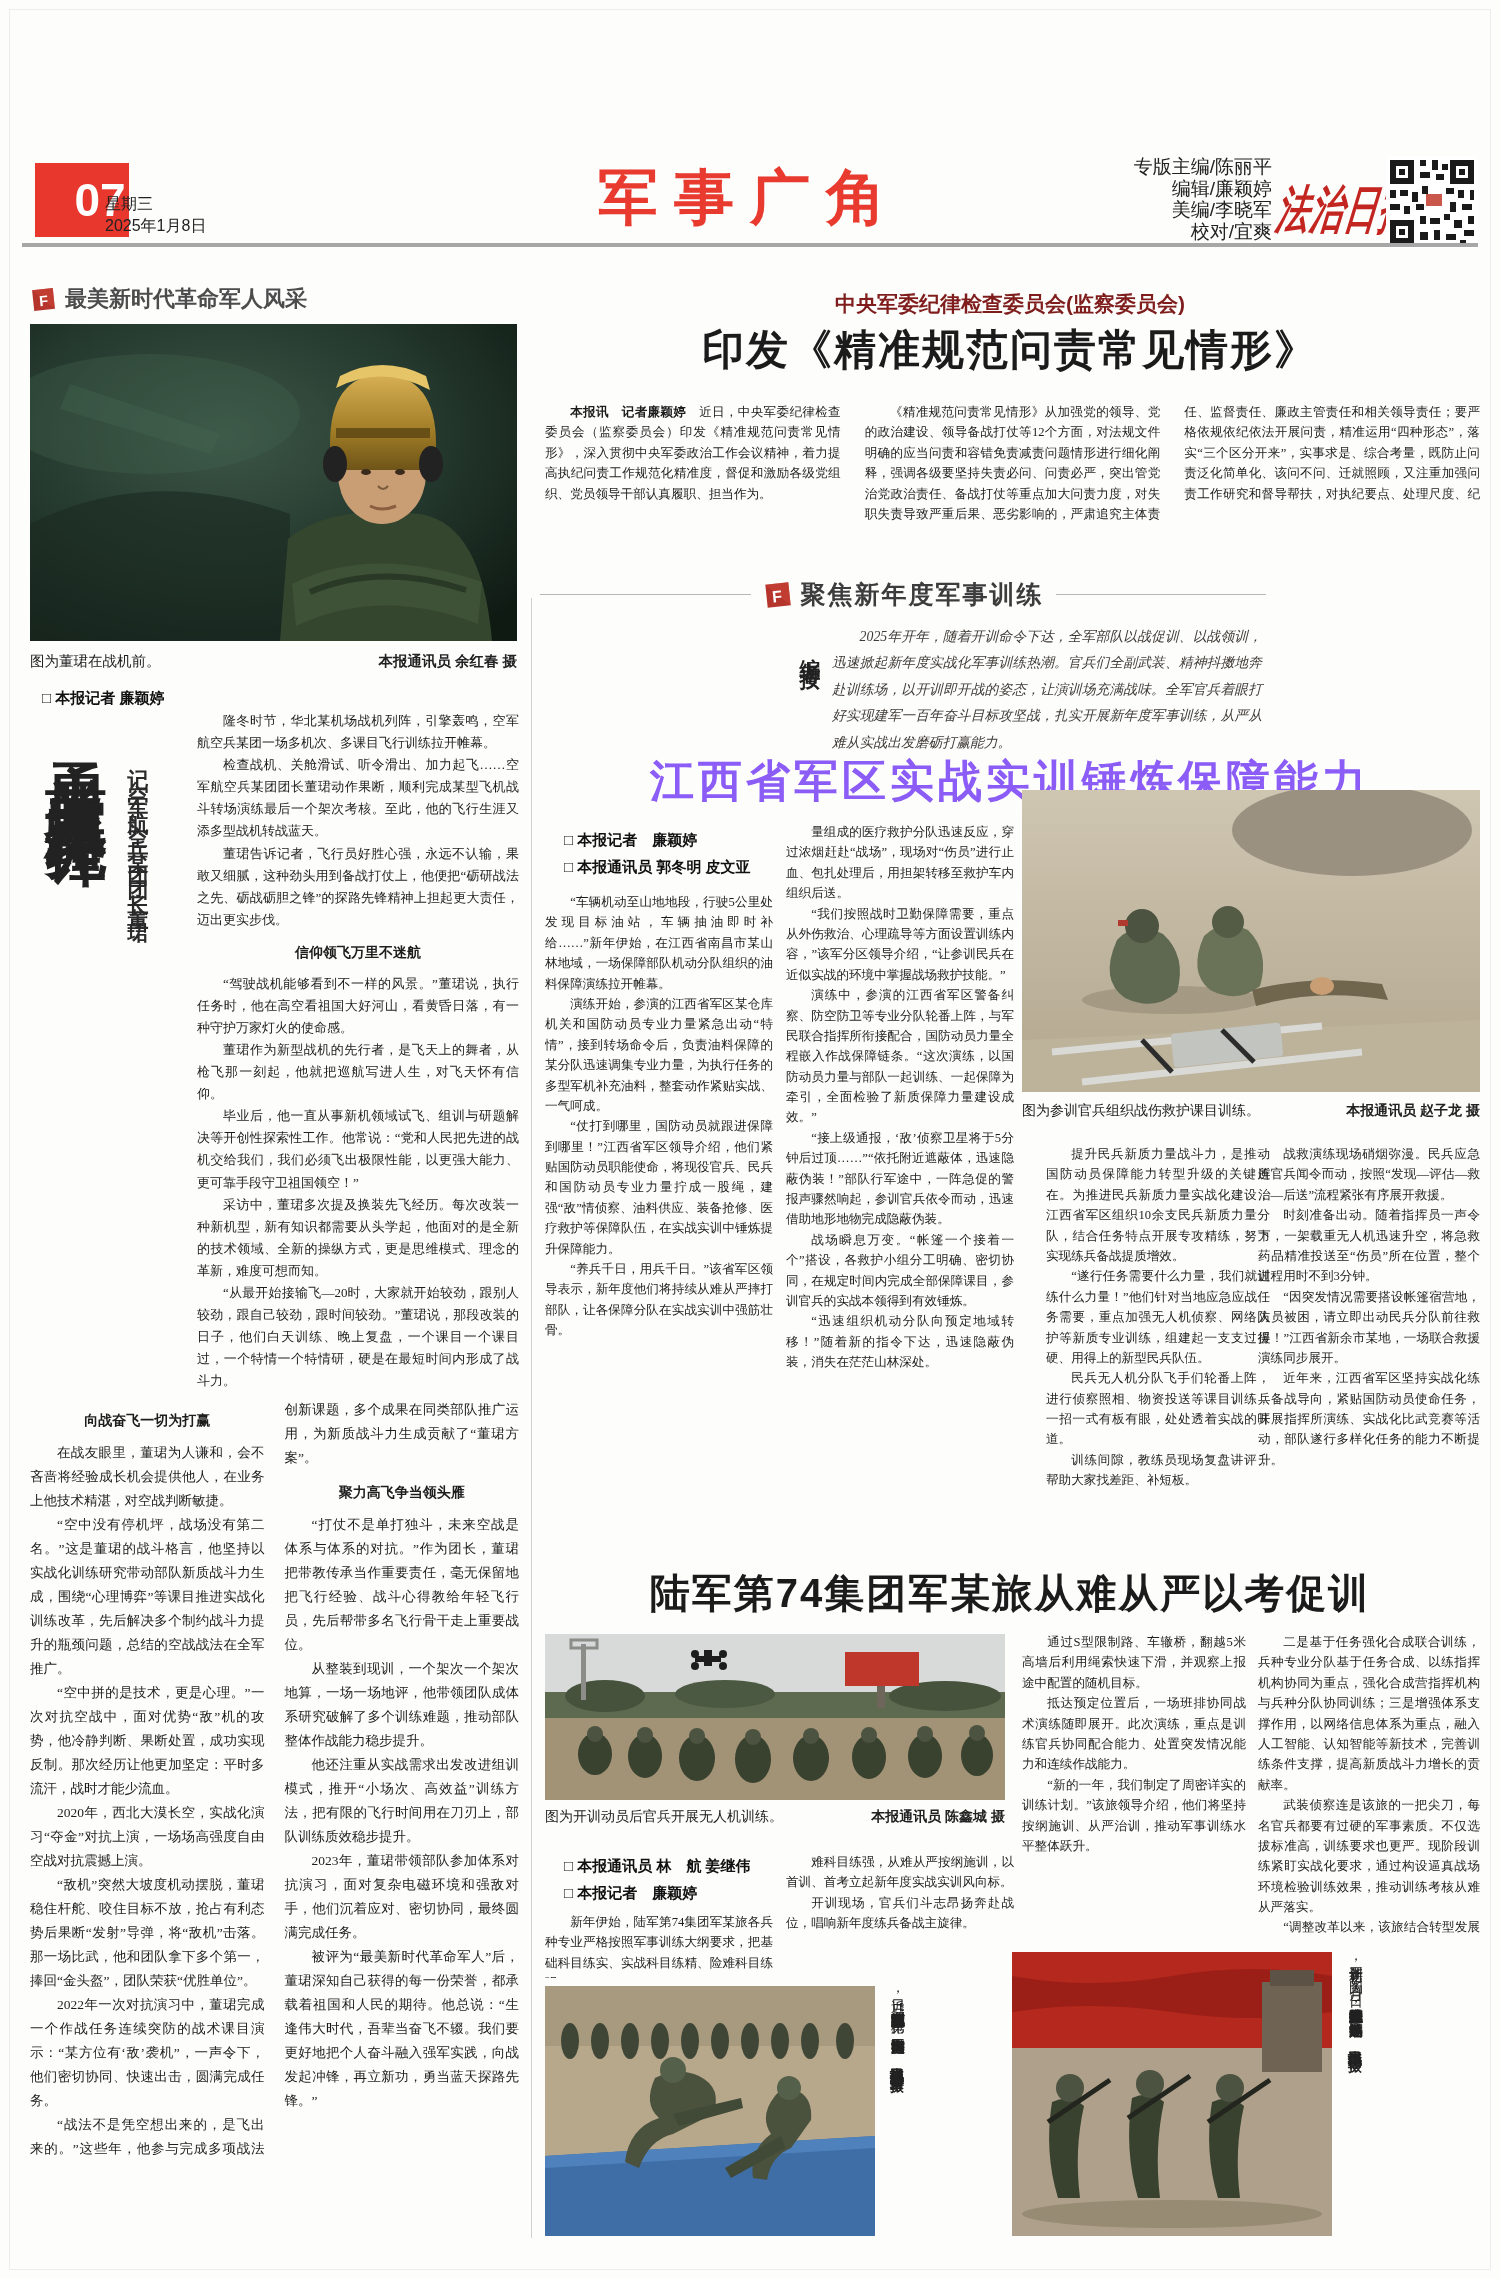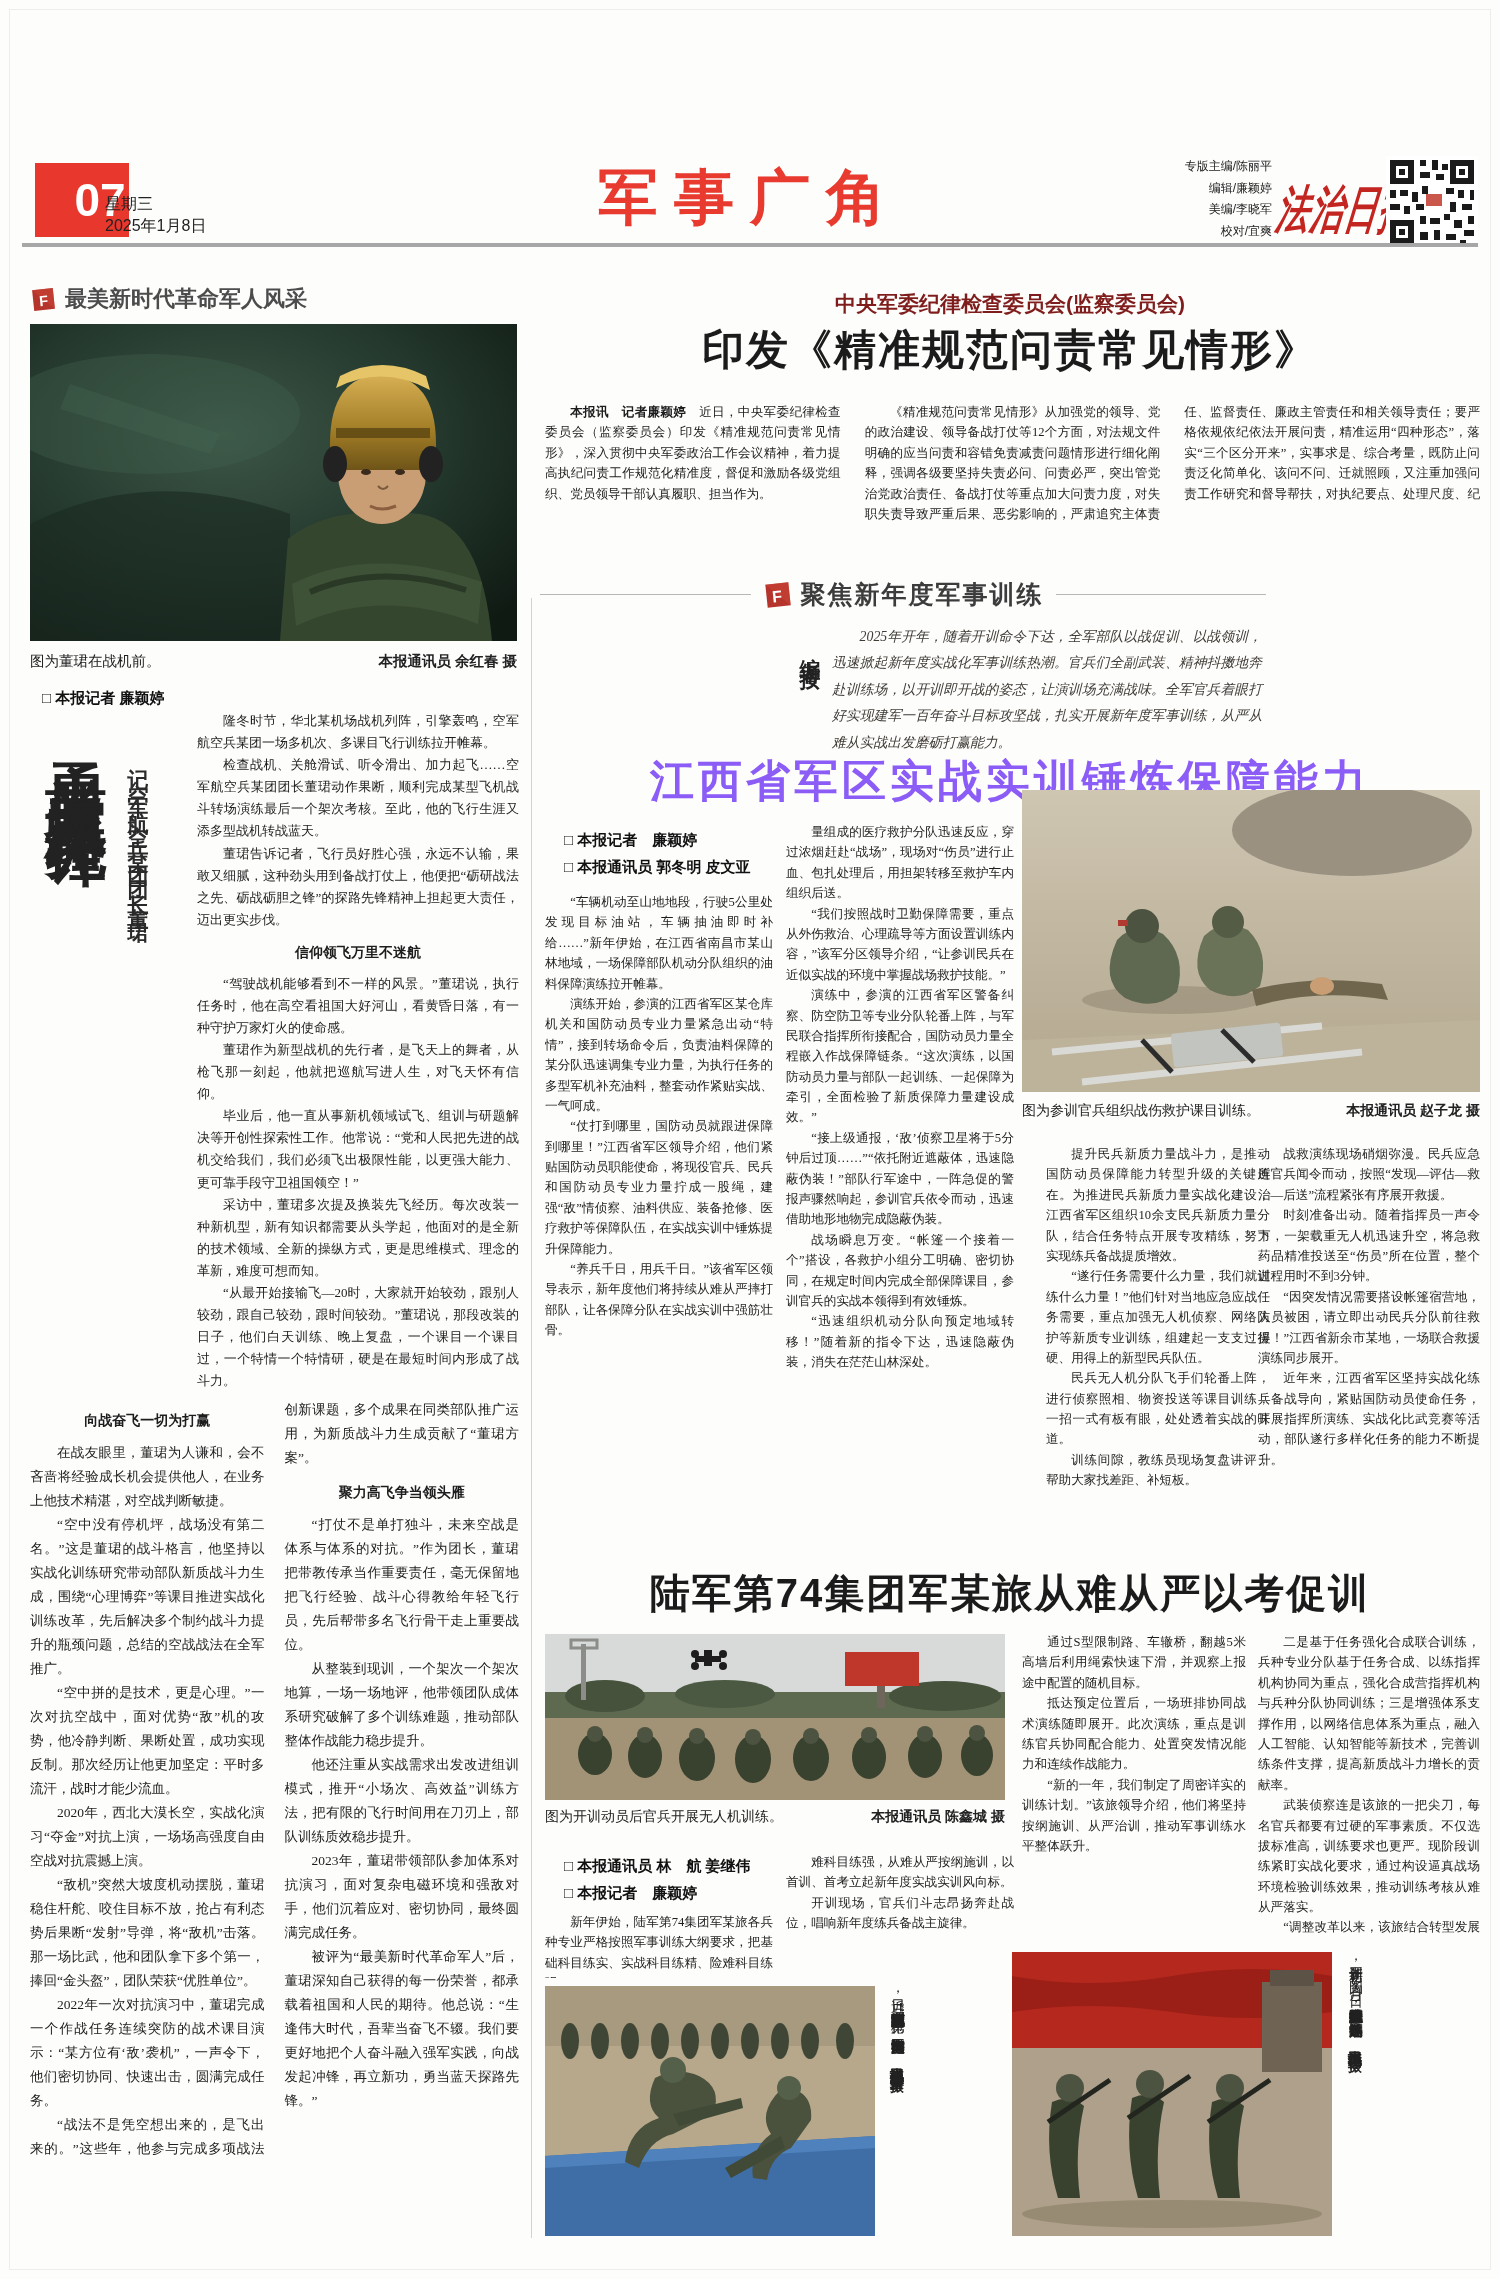--- a/index.html
+++ b/index.html
@@ -9,21 +9,21 @@
   .sans{font-family:"Liberation Sans","DejaVu Sans",sans-serif;}
   .serif{font-family:"Liberation Serif","DejaVu Serif",serif;}
   .frame{position:absolute;inset:9px;border:1px solid #ededea;pointer-events:none;}
   
   #pagenum{left:35px;top:163px;width:58px;height:74px;background:#e8372c;color:#fff;
            font-size:46px;font-weight:bold;text-align:center;line-height:74px;padding-left:36px;}
   #weekday{left:105px;top:194px;font-size:16px;color:#222;}
   #pubdate{left:105px;top:216px;font-size:16px;color:#222;}
   #pagetitle{left:0;top:158px;width:1500px;text-align:center;color:#e83a2e;
              font-size:60px;font-weight:900;letter-spacing:16px;}
-  #credits{left:1060px;top:156px;width:212px;text-align:right;font-size:12px;
+  #credits{left:1060px;top:156px;width:212px;text-align:right;font-size:19px;
            line-height:21.5px;color:#222;}
   #masthead{left:1282px;top:176px;width:100px;color:#c32520;font-weight:bold;font-style:italic;
             font-size:33px;letter-spacing:1px;white-space:nowrap;transform:skewX(-8deg) scaleY(1.55);
             transform-origin:left top;}
   #headrule{left:22px;top:243px;width:1456px;height:4px;background:#a7a7a7;}
   #colrule{left:531px;top:598px;width:1px;height:1640px;background:#d2d2cf;}
   
   .body-col{font-size:12.6px;line-height:1.62;text-align:justify;overflow:hidden;}
   .body-col p{margin:0;text-indent:2em;}
   .lead-b{font-weight:bold;margin-top:20px;}

